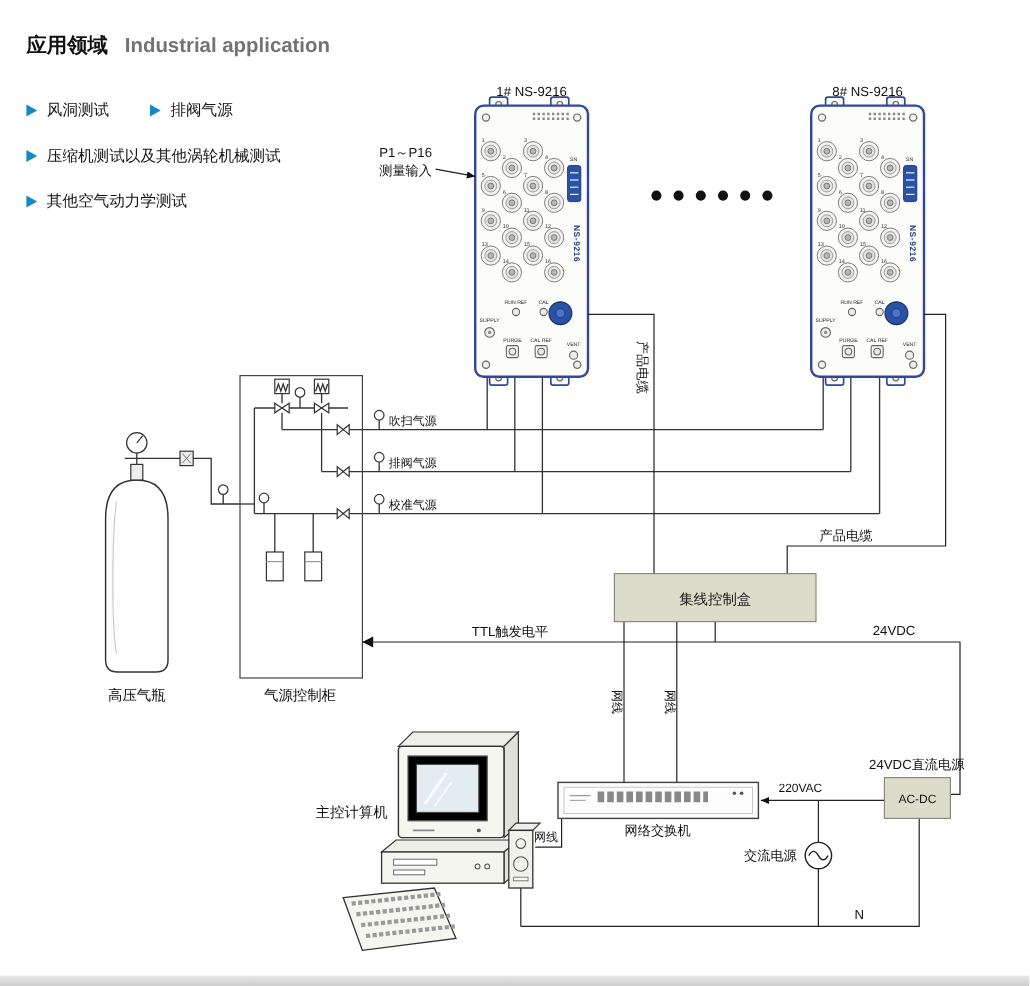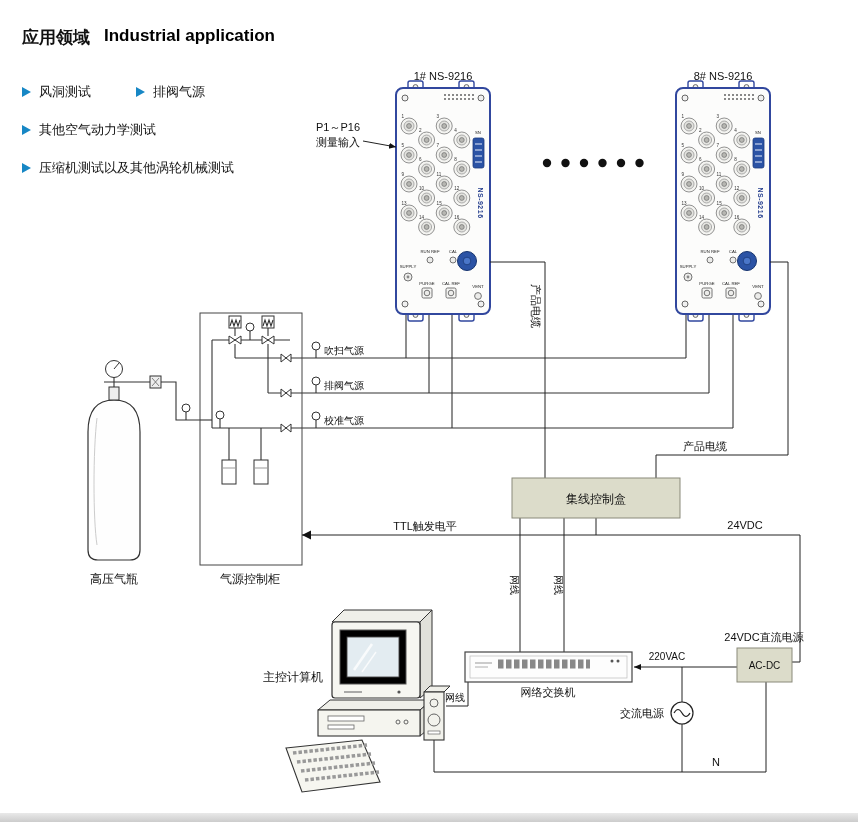--- a/index.html
+++ b/index.html
@@ -1,25 +1,25 @@
 <!DOCTYPE html>
 <html><head>
 <meta charset="utf-8">
 <style>
   *{margin:0;padding:0;box-sizing:border-box}
   html,body{width:858px;height:822px}
   body{position:relative;background:#fff;font-family:"Liberation Sans","DejaVu Sans",sans-serif;overflow:hidden}
   #canvas{position:absolute;inset:0}
-  .header{position:absolute;left:22px;top:26px;display:flex;gap:14px;align-items:flex-start}
+  .header{position:absolute;left:22px;top:26px;display:flex;gap:14px;align-items:center}
   .t-cn{font-size:17px;font-weight:bold;color:#111}
-  .t-en{font-size:17px;font-weight:bold;color:#000000}
+  .t-en{font-size:17px;font-weight:bold;color:#737373}
   .bullets{position:absolute;left:22px;top:84px}
   .brow{display:flex;height:16px;margin-bottom:22px}
   .bitem{display:flex;align-items:center;font-size:13px;color:#141414;white-space:nowrap}
-  .bitem.w{width:114px}
+  .bitem.w{width:103px}
   .arr{width:0;height:0;border-left:9px solid #1787c5;border-top:5px solid transparent;border-bottom:5px solid transparent;margin-right:8px;flex:none}
   .footer-strip{position:absolute;left:0;right:0;bottom:0;height:9px;background:linear-gradient(#e9e9e9,#cccccc)}
   svg text{font-family:"Liberation Sans","DejaVu Sans",sans-serif}
   .lbl{font-size:11px;fill:#111}
   .lbl10{font-size:10px;fill:#111}
   .lbl12{font-size:12px;fill:#111}
   .pnum{font-size:4.6px;fill:#333}
   .tiny{font-size:4.3px;fill:#222}
   .model{font-size:7px;fill:#27408f;font-weight:bold;letter-spacing:.5px}
   .wire{stroke:#222;stroke-width:1;fill:none}
@@ -51,27 +51,27 @@
           <span>风洞测试</span>
         </span>
       <span class="bitem">
           <i class="arr"></i>
           <span>排阀气源</span>
         </span>
     </div>
     <div class="brow">
       <span class="bitem">
           <i class="arr"></i>
-          <span>其他空气动力学测试</span>
+          <span>压缩机测试以及其他涡轮机械测试</span>
         </span>
     </div>
     <div class="brow">
       <span class="bitem">
           <i class="arr"></i>
-          <span>压缩机测试以及其他涡轮机械测试</span>
+          <span>其他空气动力学测试</span>
         </span>
     </div>
   </div>
 
   <svg id="diagram" width="858" height="822" viewBox="0 0 858 822">
     <defs>
       <marker id="arw" markerWidth="8" markerHeight="8" refX="7" refY="3" orient="auto" markerUnits="userSpaceOnUse">
         <path d="M0,0 L7,3 L0,6 Z" fill="#111"></path>
       </marker>
 

